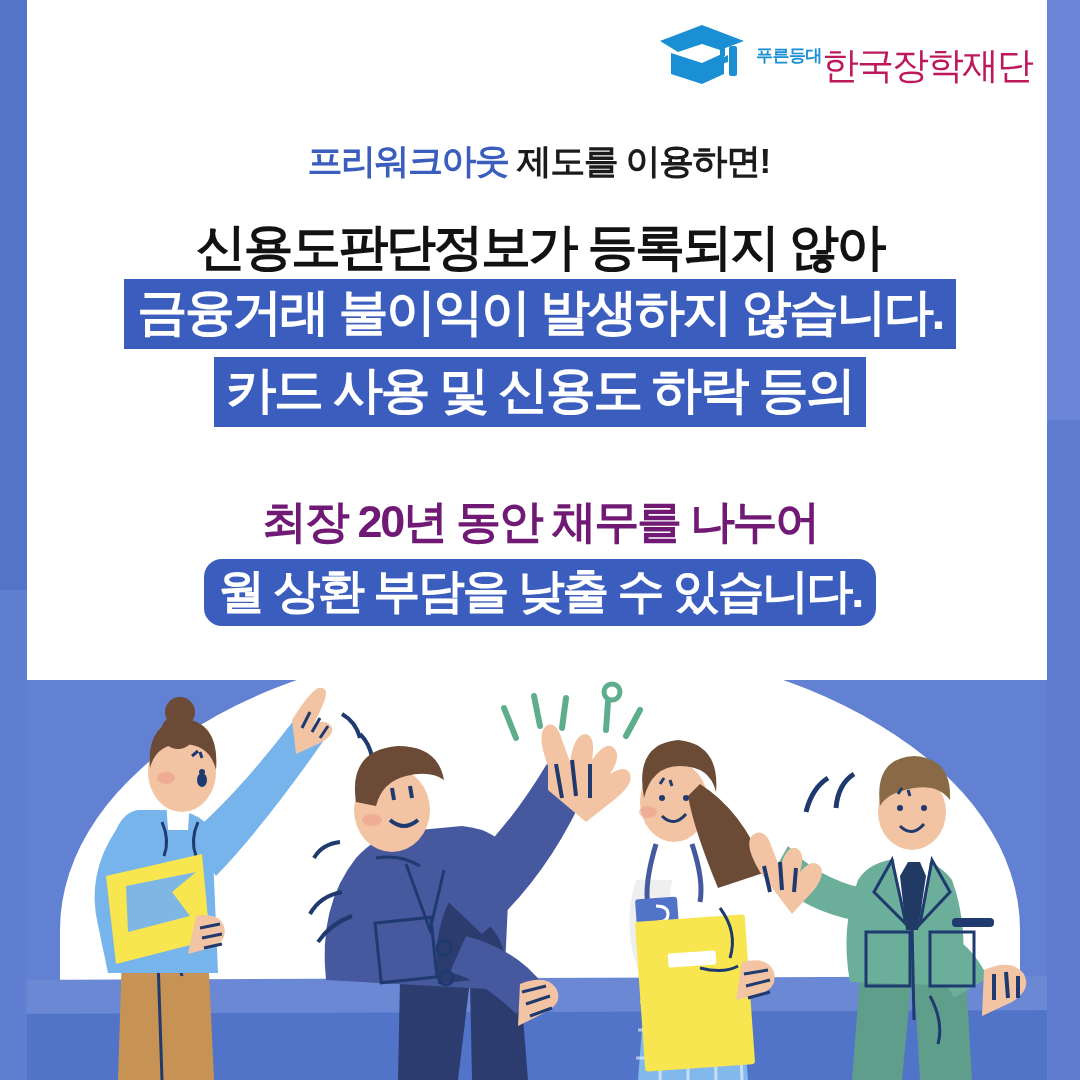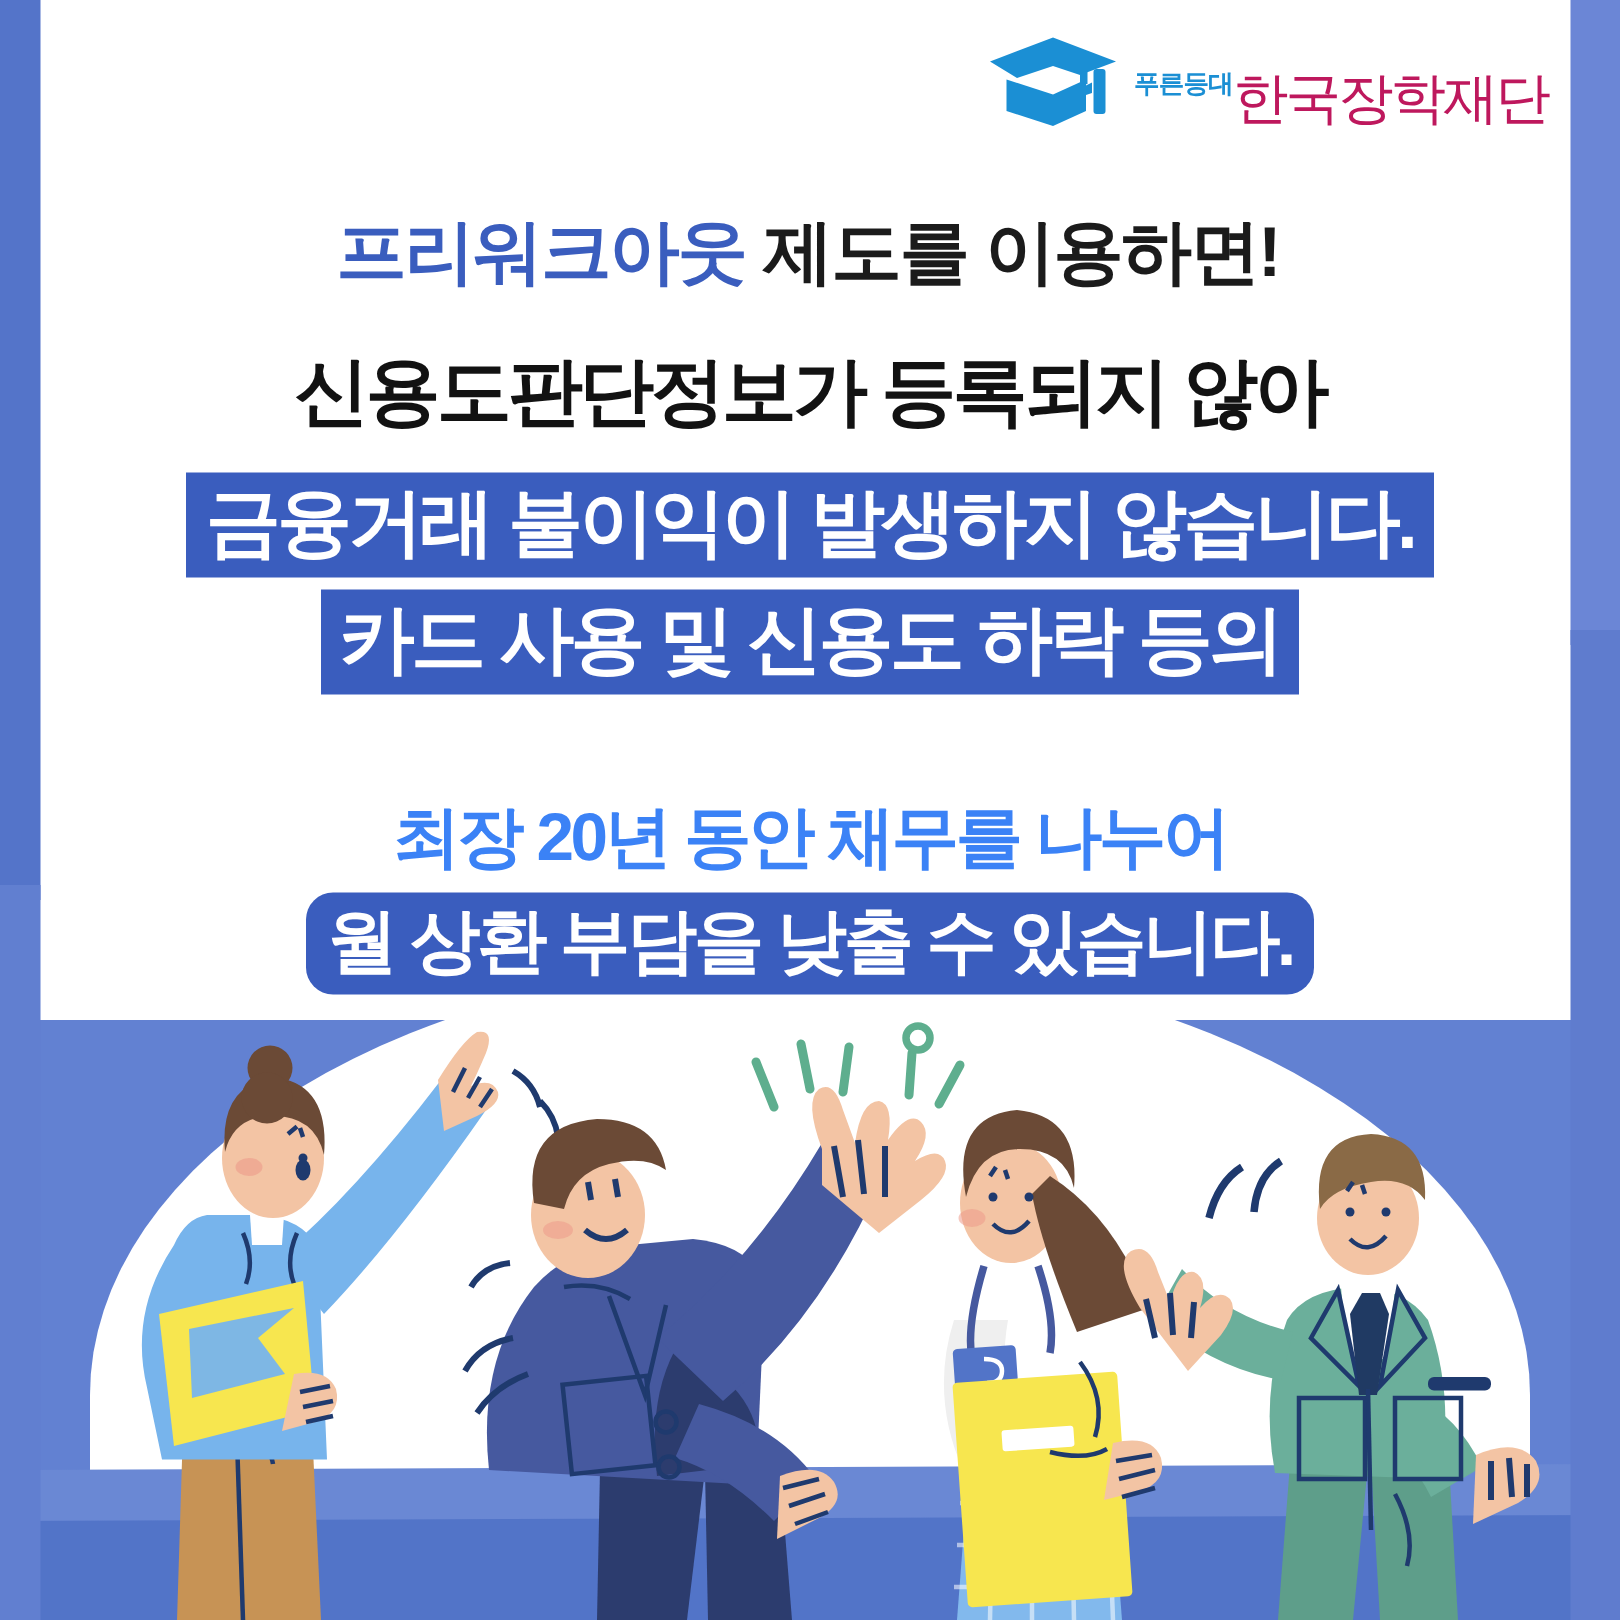--- a/index.html
+++ b/index.html
@@ -70,57 +70,57 @@
   .copy {
     position: absolute;
     top: 140px;
     left: 0;
     width: 1080px;
     text-align: center;
     z-index: 6;
   }
 
   .kicker {
-    font-size: 47px;
+    font-size: 35px;
     font-weight: 700;
     letter-spacing: -1.5px;
     color: #1b1b1b;
     margin: 0 3px 36px 0;
     line-height: 1.2;
   }
   .kicker .accent { color: #3A5DBE; }
 
   .lead {
     font-size: 50px;
     font-weight: 900;
     letter-spacing: -2.5px;
     color: #121212;
     line-height: 1.18;
-    margin: 0 0 24px 0;
+    margin: 0 0 2px 0;
   }
 
   .hl-line { margin: 0 0 8px 0; line-height: 1; }
   .hl {
     display: inline-block;
     background: #3A5DBE;
     color: #ffffff;
     font-size: 50px;
     font-weight: 900;
     letter-spacing: -2.5px;
     padding: 7px 13px 10px 13px;
     line-height: 1.06;
   }
 
   .gap { height: 58px; }
 
   .body-line {
     font-size: 45px;
     font-weight: 900;
     letter-spacing: -2.3px;
-    color: #3b82f6;
+    color: #701a75;
     line-height: 1.3;
     margin: 0;
   }
 
   .hl2 {
     display: inline-block;
     background: #3A5DBE;
     color: #ffffff;
     font-size: 47px;
     font-weight: 900;

